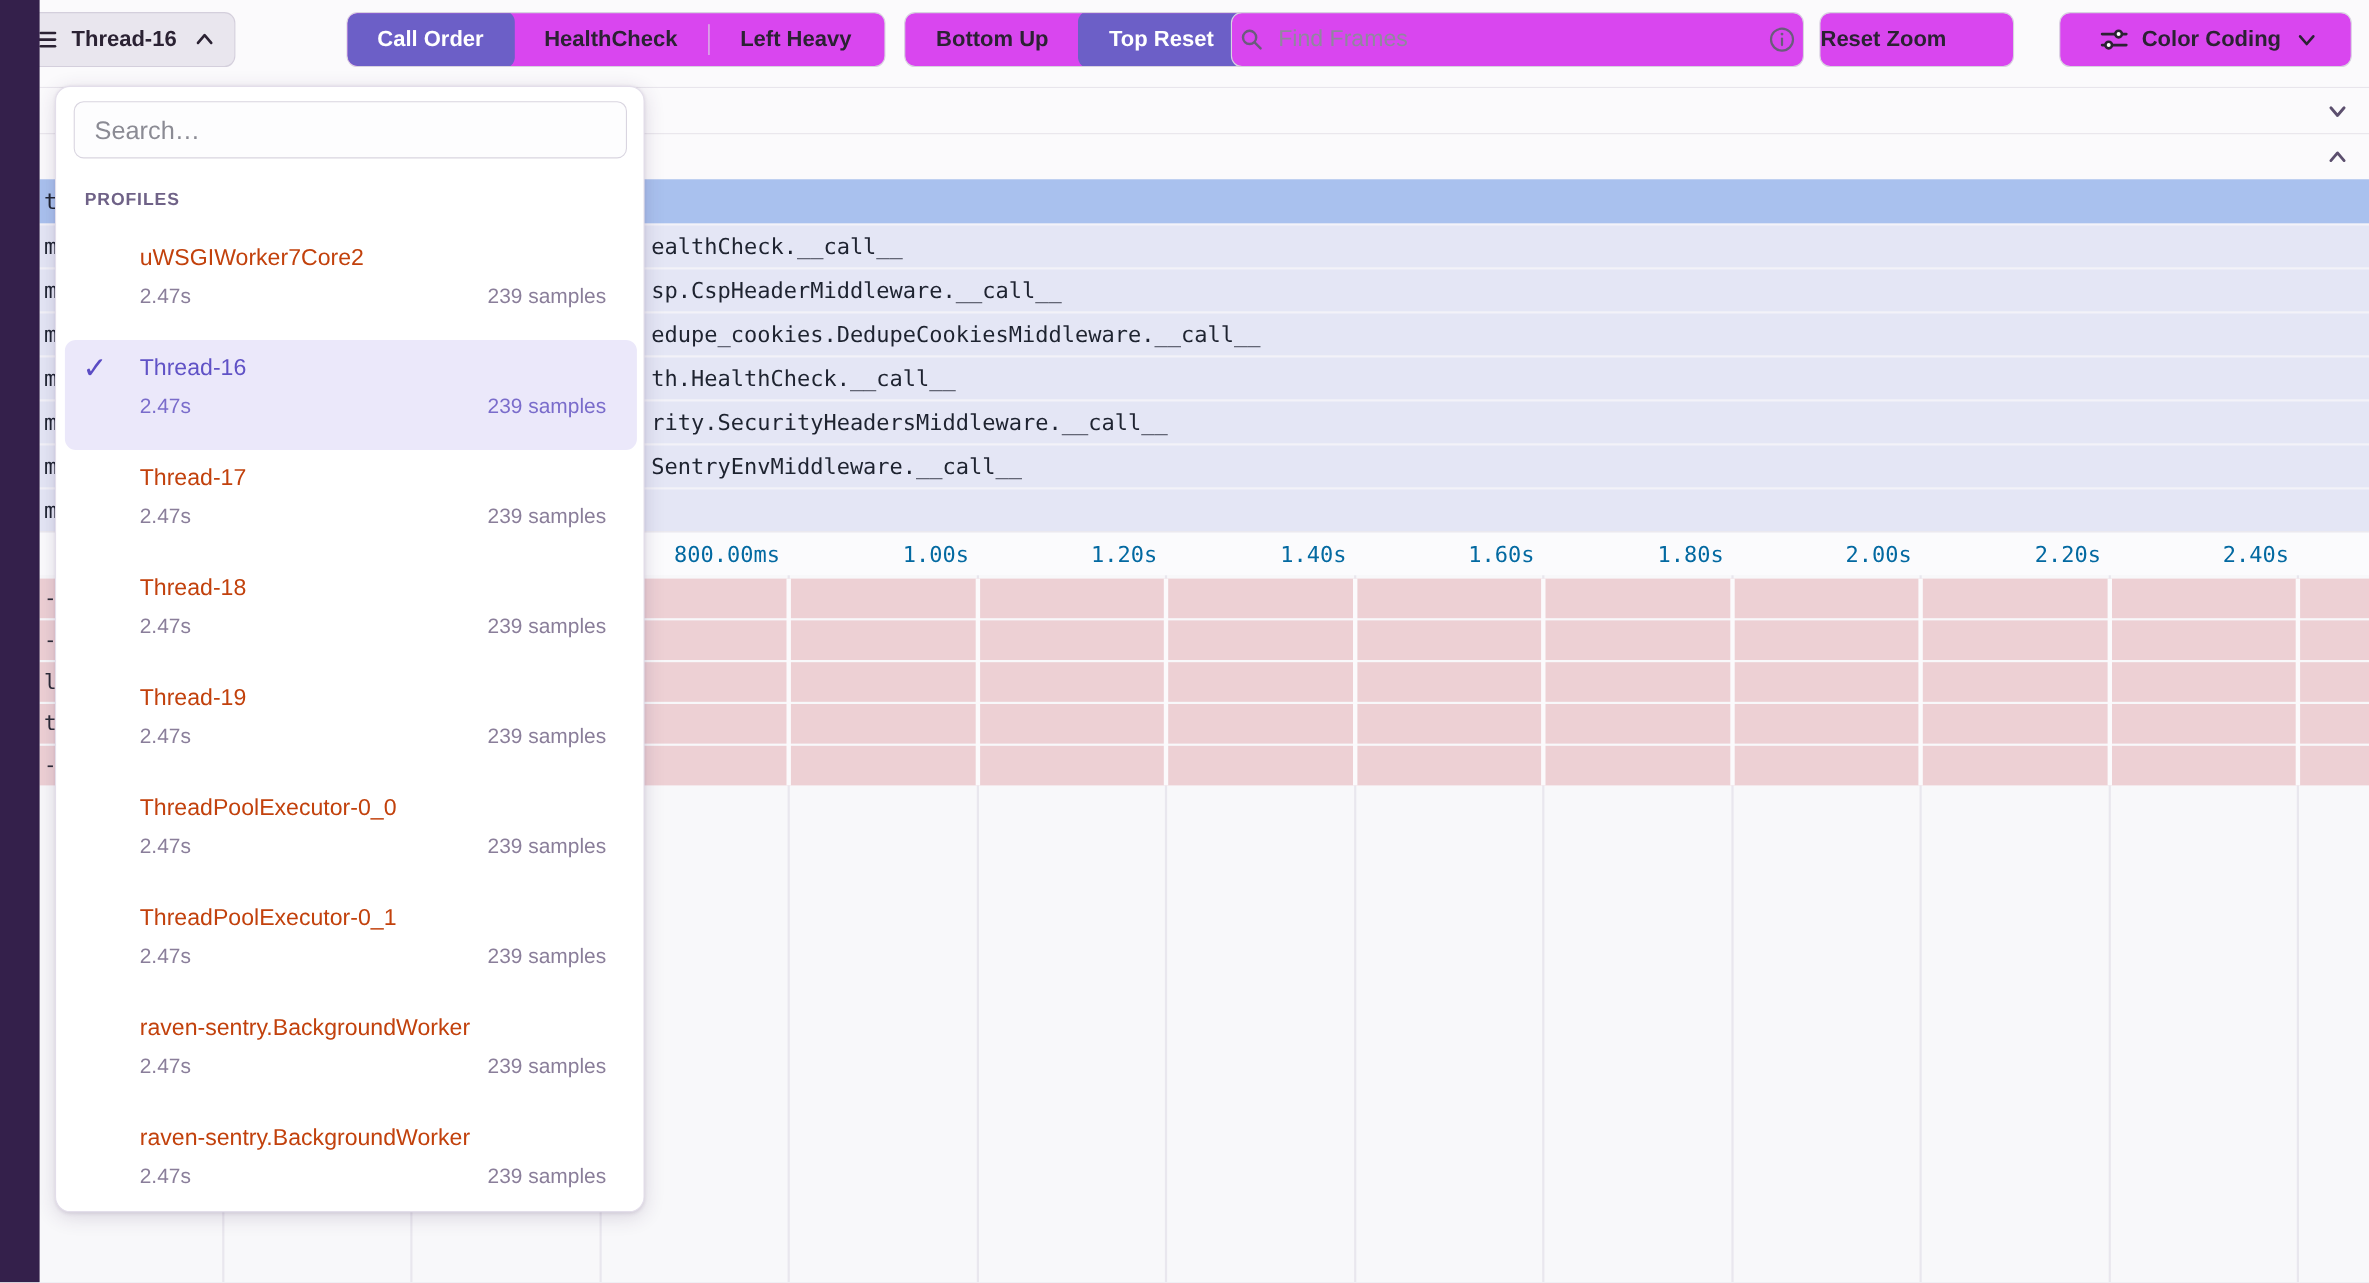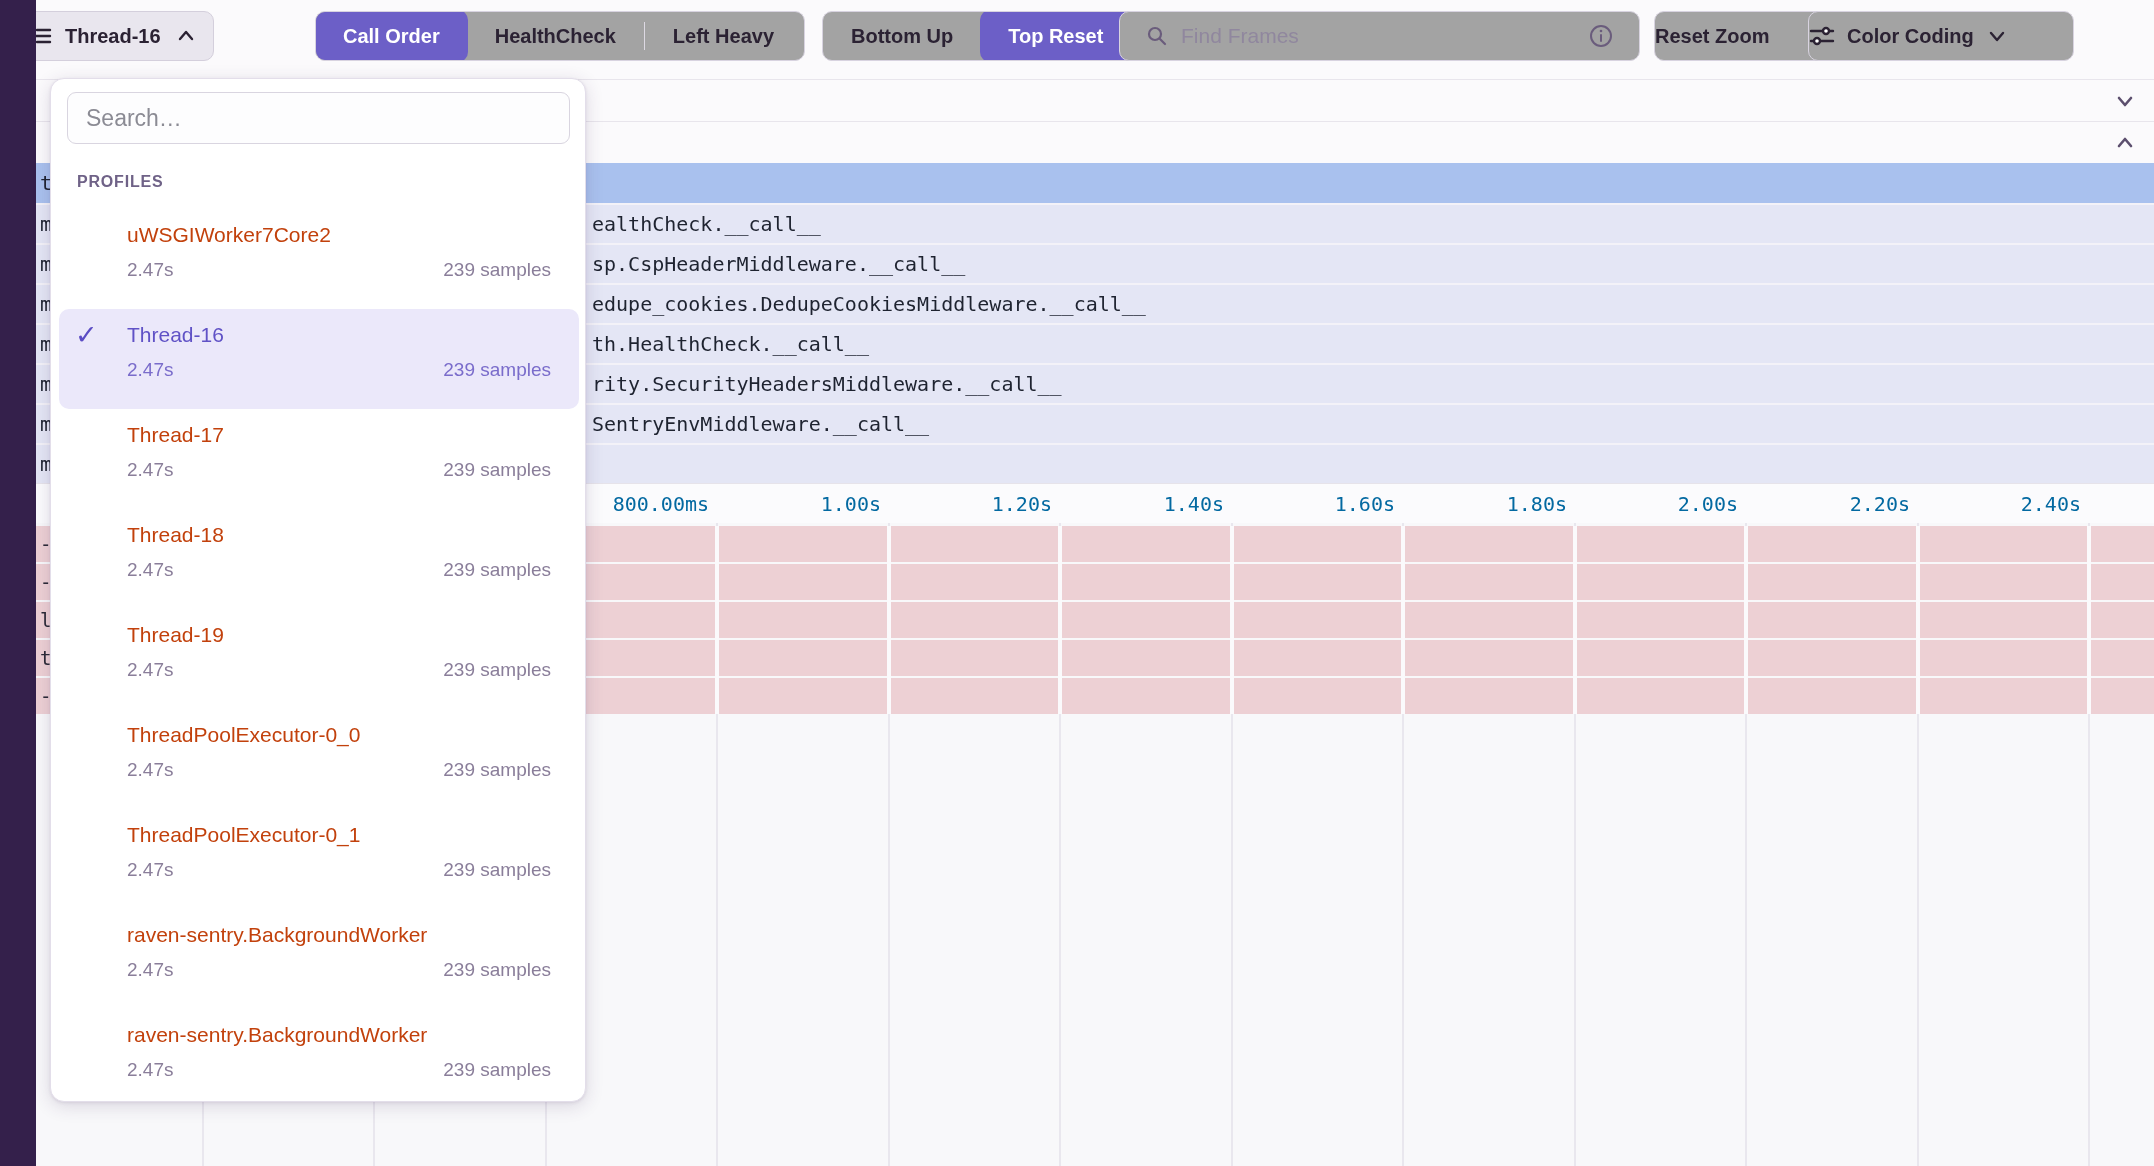--- a/index.html
+++ b/index.html
@@ -6,30 +6,30 @@
   html,body { background:#e8e8ec; }
   #screen {
     position:relative; width:2154px; height:1166px; overflow:hidden;
     background:#f8f8fa; font-family:"Liberation Sans", sans-serif;
     color:#2b2233;
   }
   
   .header { position:absolute; left:36px; top:0; right:0; height:79px; background:#fbfafc; }
   .btn {
     position:absolute; top:11px; height:50px; display:flex; align-items:center;
-    background:#a3a3a3; border:1px solid #d8d3e0; border-radius:10px;
+    background:#d946ef; border:1px solid #d8d3e0; border-radius:10px;
     font-size:20px; font-weight:700; color:#2b2233; cursor:pointer;
   }
   .trigger { left:12px; width:202px; background:#e9e6ee; border-color:#d4cfdc; padding:0 16px; gap:12px; }
   .trigger .lbl { flex:1; }
   .seg-group { padding:0; overflow:hidden; }
   .seg { display:flex; align-items:center; justify-content:center; height:50px; padding:0 28px; font-weight:700; }
   .seg.active { background:#6C5FC7; color:#fff; border-radius:10px; margin:-1px; height:52px; }
   .seg-div { width:1px; height:28px; background:#ddd9e3; }
-  .search-box { left:1119px; width:521px; padding:0 25px; gap:12px; font-weight:400; }
+  .search-box { left:1119px; width:521px; padding:0 6px; gap:12px; font-weight:400; }
   .search-box input {
     flex:1; border:none; outline:none; font-size:21px; color:#2b2233; background:transparent;
     font-family:"Liberation Sans", sans-serif;
   }
   .search-box input::placeholder { color:#90879e; }
   .plainbtn { justify-content:flex-start; }
   .icon { display:inline-flex; align-items:center; justify-content:center; }
   
   .section-bar {
     position:absolute; left:36px; right:0; height:42px; background:#fbfafc;
@@ -254,21 +254,21 @@
           <line x1="13" y1="12" x2="13" y2="18"></line>
           <circle cx="13" cy="8" r="1.3" fill="#6a5c7c" stroke="none"></circle>
       </svg>
     </span>
   </div>
 
   <div class="btn plainbtn" style="left:1654px; width:177px;">
     <span>Reset Zoom</span>
   </div>
 
-  <div class="btn plainbtn" style="left:1808px; width:266px; gap:12px;">
+  <div class="btn plainbtn" style="left:1872px; width:266px; gap:12px;padding-left:36px;">
     <span class="icon">
       <svg width="26" height="22" viewBox="0 0 26 22" fill="none" stroke="#2b2233" stroke-width="2.4" stroke-linecap="round">
         <line x1="2" y1="6" x2="24" y2="6"></line>
           <circle cx="17" cy="6" r="3" fill="#fff"></circle>
         <line x1="2" y1="16" x2="24" y2="16"></line>
           <circle cx="8" cy="16" r="3" fill="#fff"></circle>
       </svg>
     </span>
     <span>Color Coding</span>
     <span class="icon">

